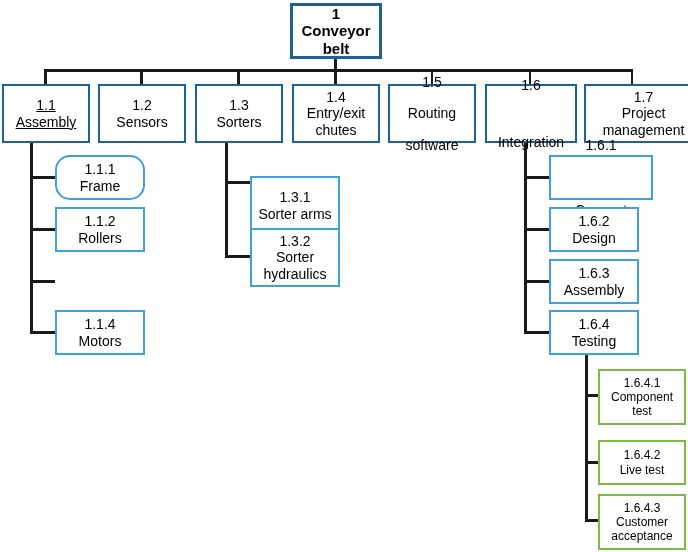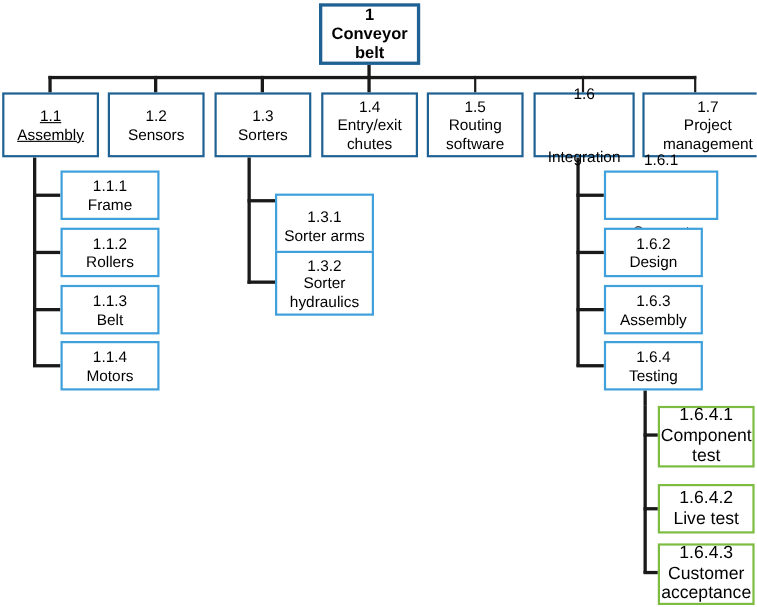--- a/index.html
+++ b/index.html
@@ -47,21 +47,21 @@
   }
   
   .lvl3 {
     border: 2px solid #3fa0dc;
     font-size: 14px;
     font-weight: normal;
   }
   
   .lvl4 {
     border: 2px solid #7dbc42;
-    font-size: 16px;
+    font-size: 12px;
     font-weight: normal;
   }
   .conn {
     position: absolute;
     background: #1a1a1a;
     z-index: 1;
   }
 </style>
 </head>
 <body>
@@ -118,46 +118,42 @@
   </div>
   <div class="node lvl2" style="left:195px; top:84px; width:88px; height:59px;">
     <span class="code">1.3</span>
     <span class="label">Sorters</span>
   </div>
   <div class="node lvl2" style="left:292px; top:84px; width:88px; height:59px;">
     <span class="code">1.4</span>
     <span class="label">Entry/exit</span>
     <span class="label">chutes</span>
   </div>
-  <div class="node lvl2" style="left:388px; top:84px; width:88px; height:59px;">
+  <div class="node lvl2" style="left:388px; top:84px; width:88px; height:59px;gap:15px;">
     <span class="code">1.5</span>
     <span class="label">Routing</span>
     <span class="label">software</span>
   </div>
   <div class="node lvl2" style="left:485px; top:84px; width:92px; height:59px;gap:40px;">
     <span class="code">1.6</span>
     <span class="label">Integration</span>
   </div>
   <div class="node lvl2" style="left:584px; top:84px; width:119px; height:59px;">
     <span class="code">1.7</span>
     <span class="label">Project</span>
     <span class="label">management</span>
   </div>
 
-  <div class="node lvl3" style="left:55px; top:155px; width:90px; height:45px;">
+  <div class="node lvl3" style="left:55px; top:155px; width:90px; height:45px;border-radius:15px;">
     <span class="code">1.1.1</span>
     <span class="label">Frame</span>
   </div>
   <div class="node lvl3" style="left:55px; top:207px; width:90px; height:45px;">
     <span class="code">1.1.2</span>
     <span class="label">Rollers</span>
-  </div>
-  <div class="node lvl3" style="left:55px; top:259px; width:90px; height:45px;">
-    <span class="code">1.1.3</span>
-    <span class="label">Belt</span>
   </div>
   <div class="node lvl3" style="left:55px; top:310px; width:90px; height:45px;">
     <span class="code">1.1.4</span>
     <span class="label">Motors</span>
   </div>
 
   <div class="node lvl3" style="left:250px; top:176px; width:90px; height:59px;">
     <span class="code">1.3.1</span>
     <span class="label">Sorter arms</span>
   </div>

